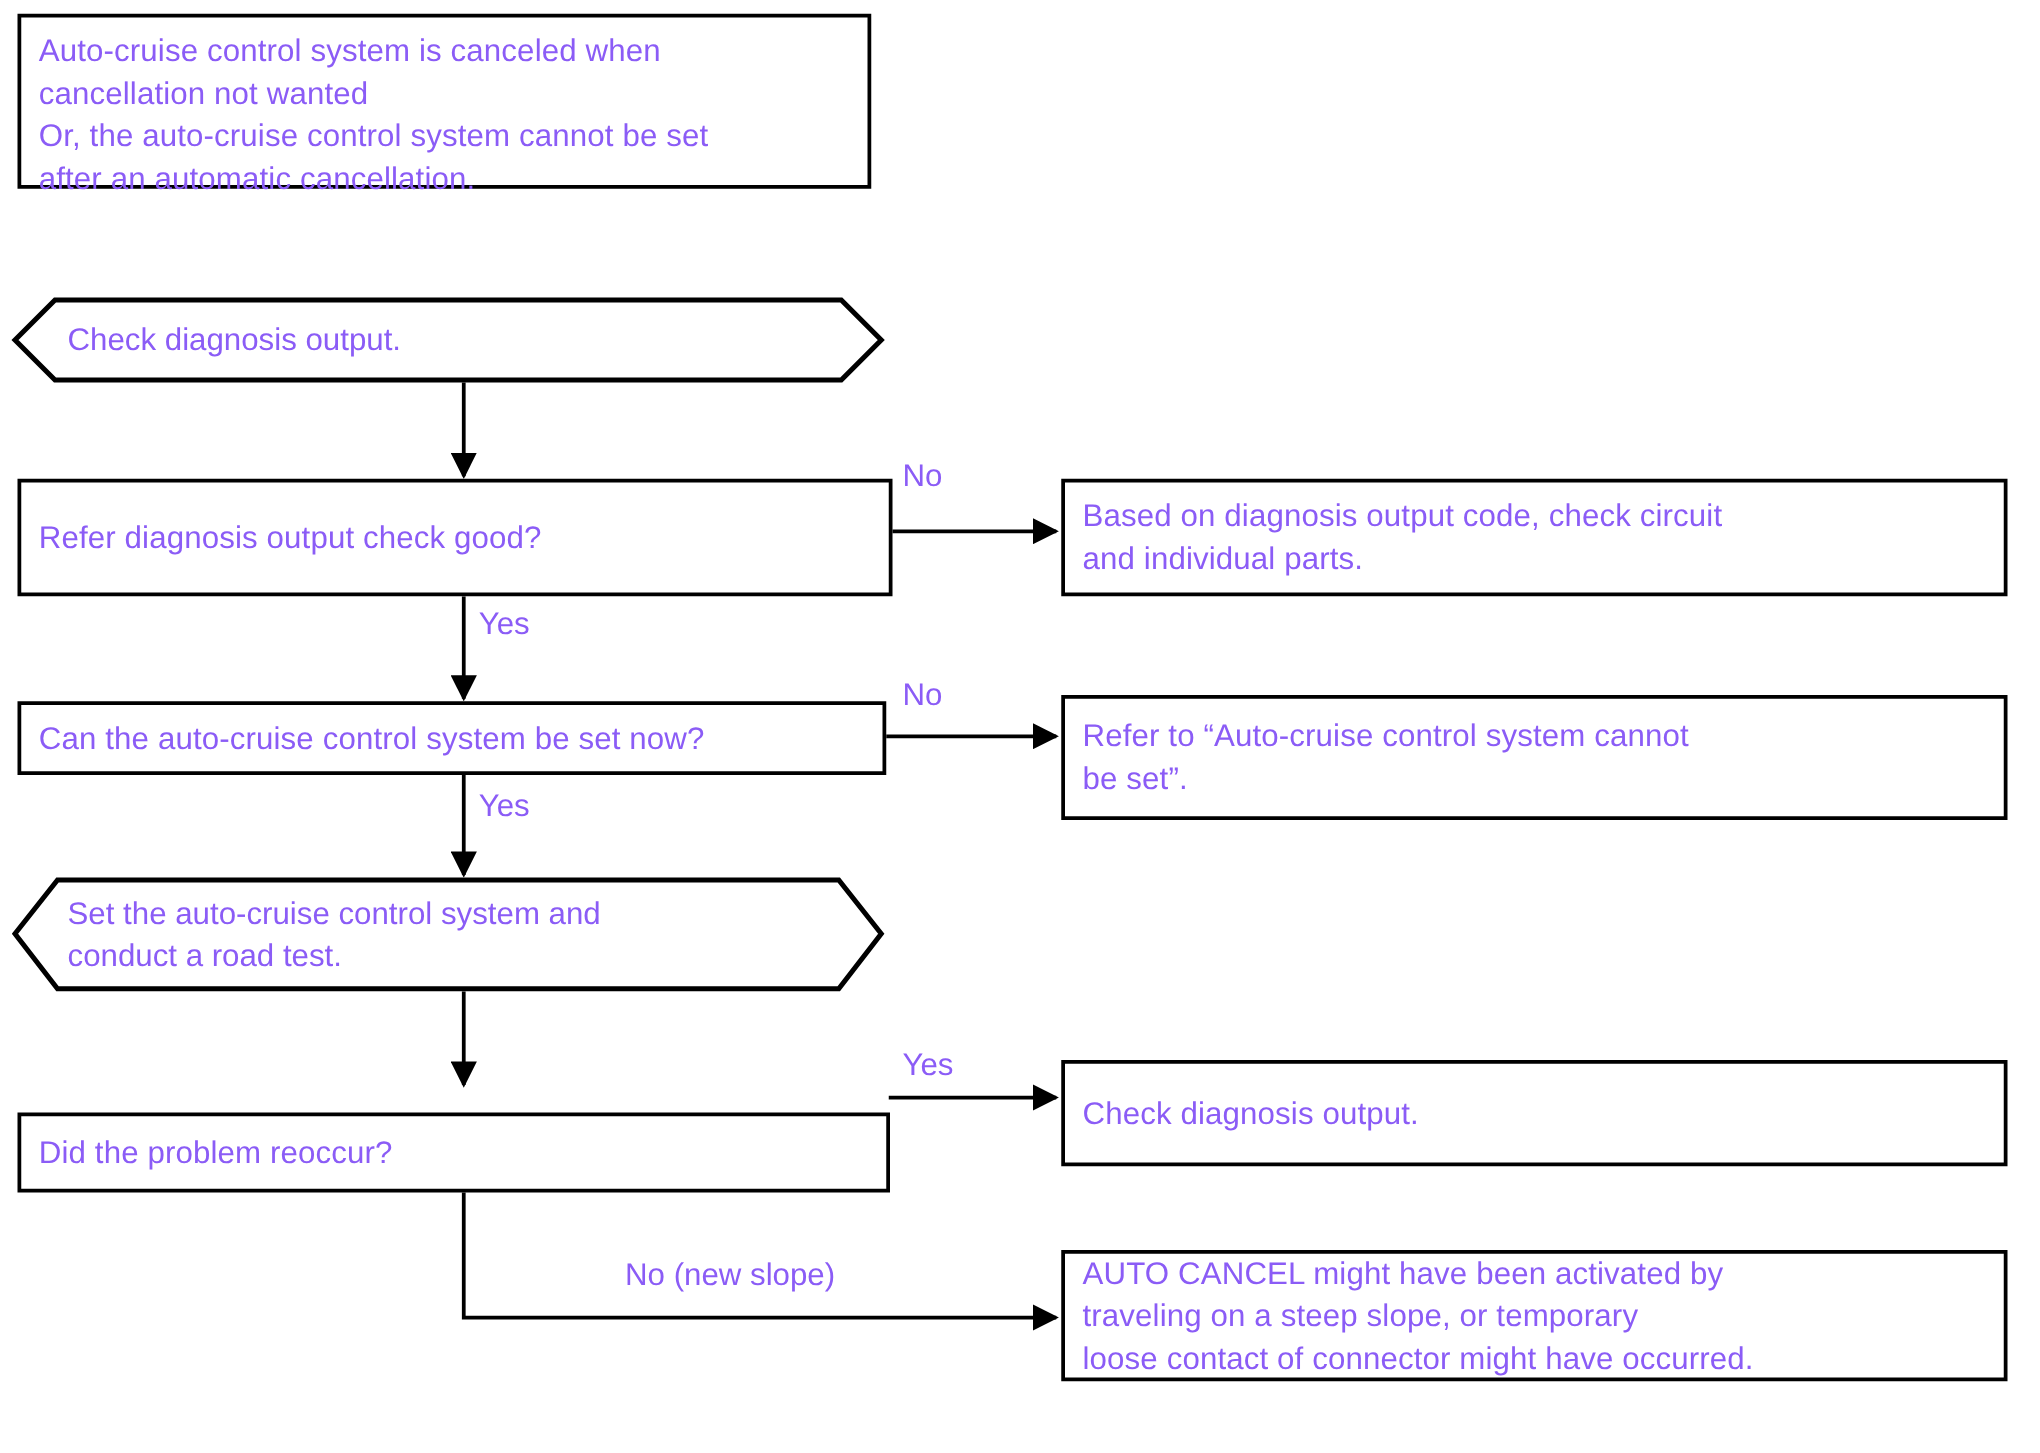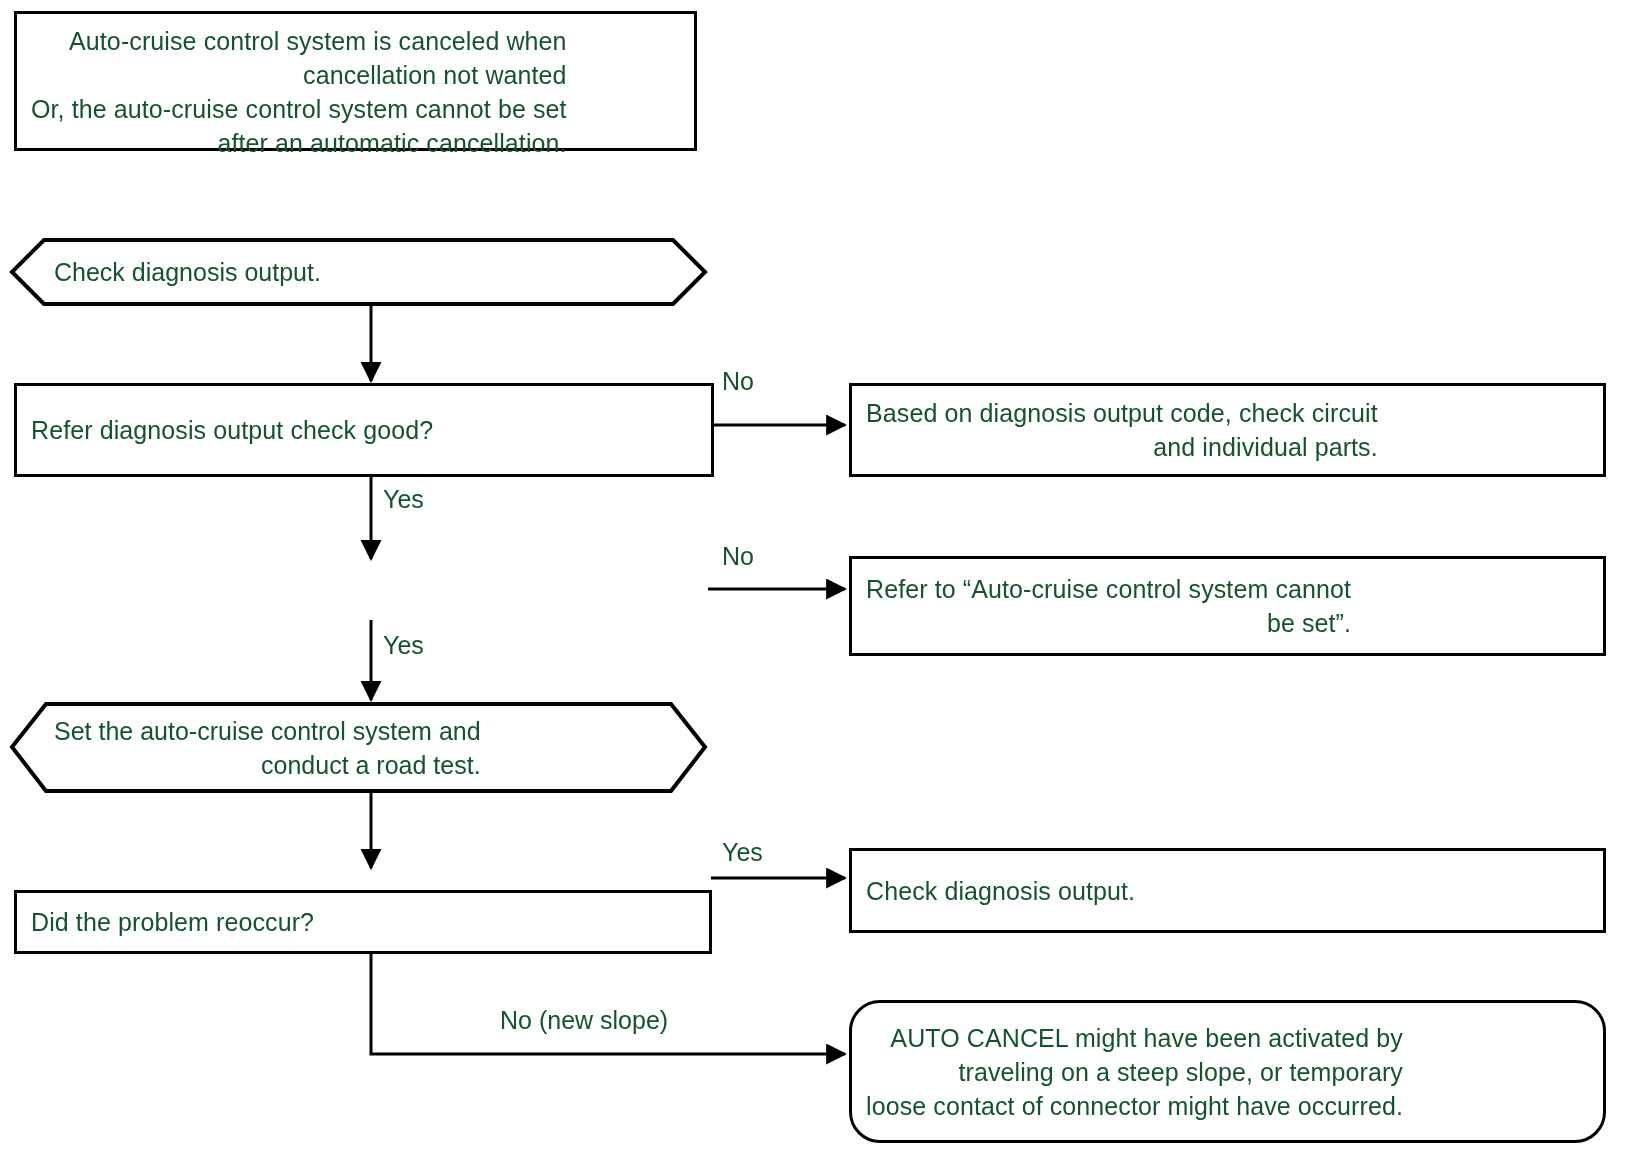--- a/index.html
+++ b/index.html
@@ -6,23 +6,22 @@
     margin: 0;
     padding: 0;
     background: #ffffff;
   }
   #canvas {
     position: relative;
     width: 1632px;
     height: 1162px;
     background: #ffffff;
     font-family: "Liberation Sans", sans-serif;
-    color: #14532d;
+    color: #8b5cf6;
     overflow: hidden;
-    text-align: right;
   }
   .node {
     position: absolute;
     box-sizing: border-box;
     background: #ffffff;
   }
   .rect {
     border: 3px solid #000000;
   }
   .rect .txt {
@@ -117,20 +116,23 @@
 
   <div class="node rect" style="left:14px; top:383px; width:700px; height:94px;">
     <div class="txt">Refer diagnosis output check good?</div>
   </div>
 
   <div class="node rect" style="left:849px; top:383px; width:757px; height:94px;">
     <div class="txt">Based on diagnosis output code, check circuit
 and individual parts.</div>
   </div>
 
+  <div class="node rect" style="left:14px; top:561px; width:695px; height:59px;">
+    <div class="txt">Can the auto-cruise control system be set now?</div>
+  </div>
 
   <div class="node rect" style="left:849px; top:556px; width:757px; height:100px;">
     <div class="txt">Refer to “Auto-cruise control system cannot
 be set”.</div>
   </div>
 
   <div class="node hex" style="left:10px; top:702px; width:697px; height:91px;">
     <svg width="697" height="91" viewBox="0 0 697 91">
       <polygon points="36,2 661,2 695,45 661,89 36,89 2,45" fill="#ffffff" stroke="#000000" stroke-width="4"></polygon>
     </svg>
@@ -139,21 +141,21 @@
   </div>
 
   <div class="node rect" style="left:14px; top:890px; width:698px; height:64px;">
     <div class="txt">Did the problem reoccur?</div>
   </div>
 
   <div class="node rect" style="left:849px; top:848px; width:757px; height:85px;">
     <div class="txt">Check diagnosis output.</div>
   </div>
 
-  <div class="node rect" style="left:849px; top:1000px; width:757px; height:143px;border-radius:31px;">
+  <div class="node rect" style="left:849px; top:1000px; width:757px; height:105px;">
     <div class="txt">AUTO CANCEL might have been activated by
 traveling on a steep slope, or temporary
 loose contact of connector might have occurred.</div>
   </div>
 
   <div class="edge-label" style="left:722px; top:367px;">No</div>
   <div class="edge-label" style="left:383px; top:485px;">Yes</div>
   <div class="edge-label" style="left:722px; top:542px;">No</div>
   <div class="edge-label" style="left:383px; top:631px;">Yes</div>
   <div class="edge-label" style="left:722px; top:838px;">Yes</div>

